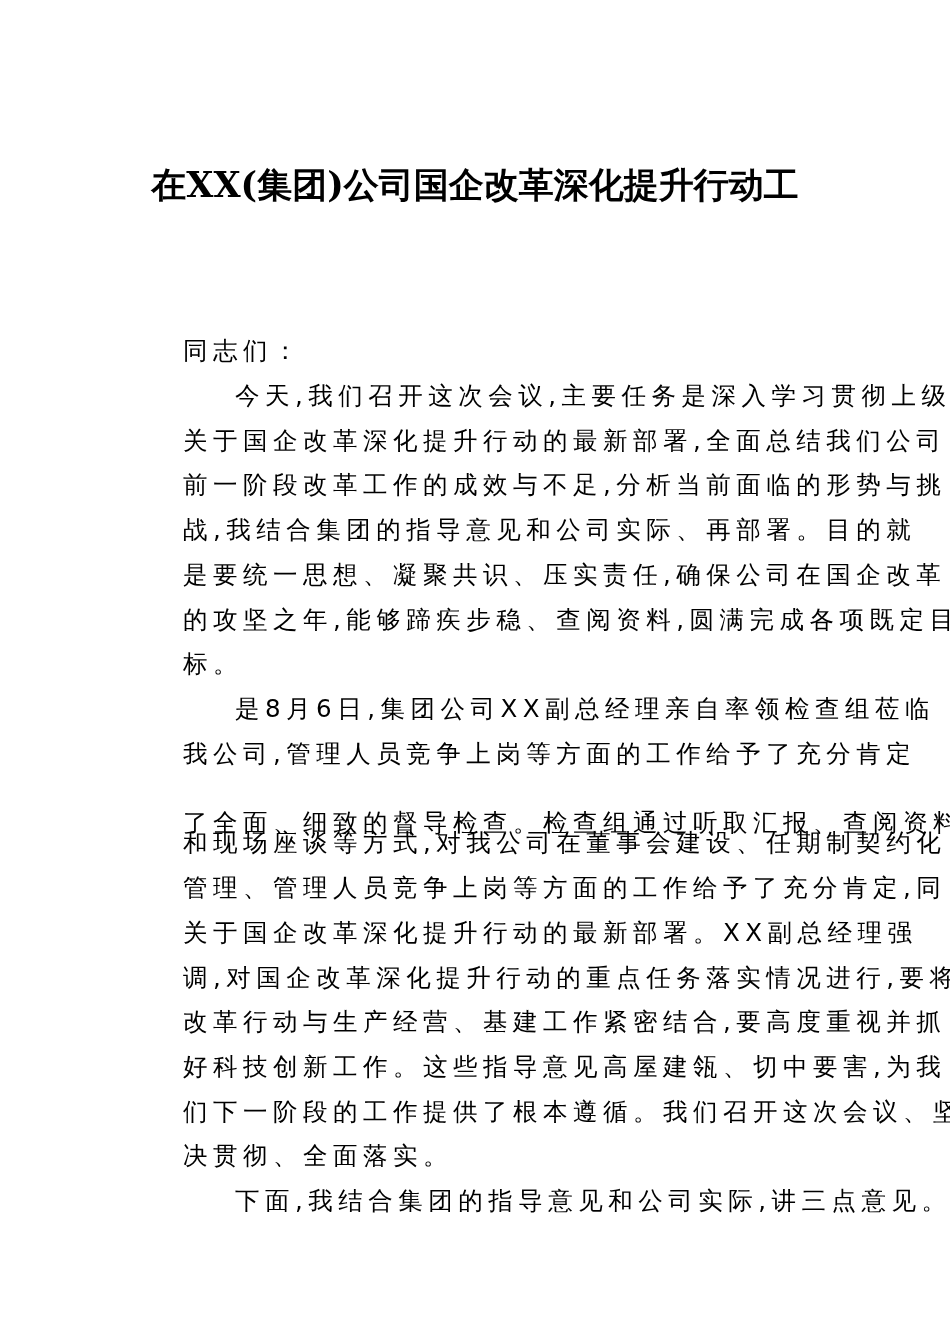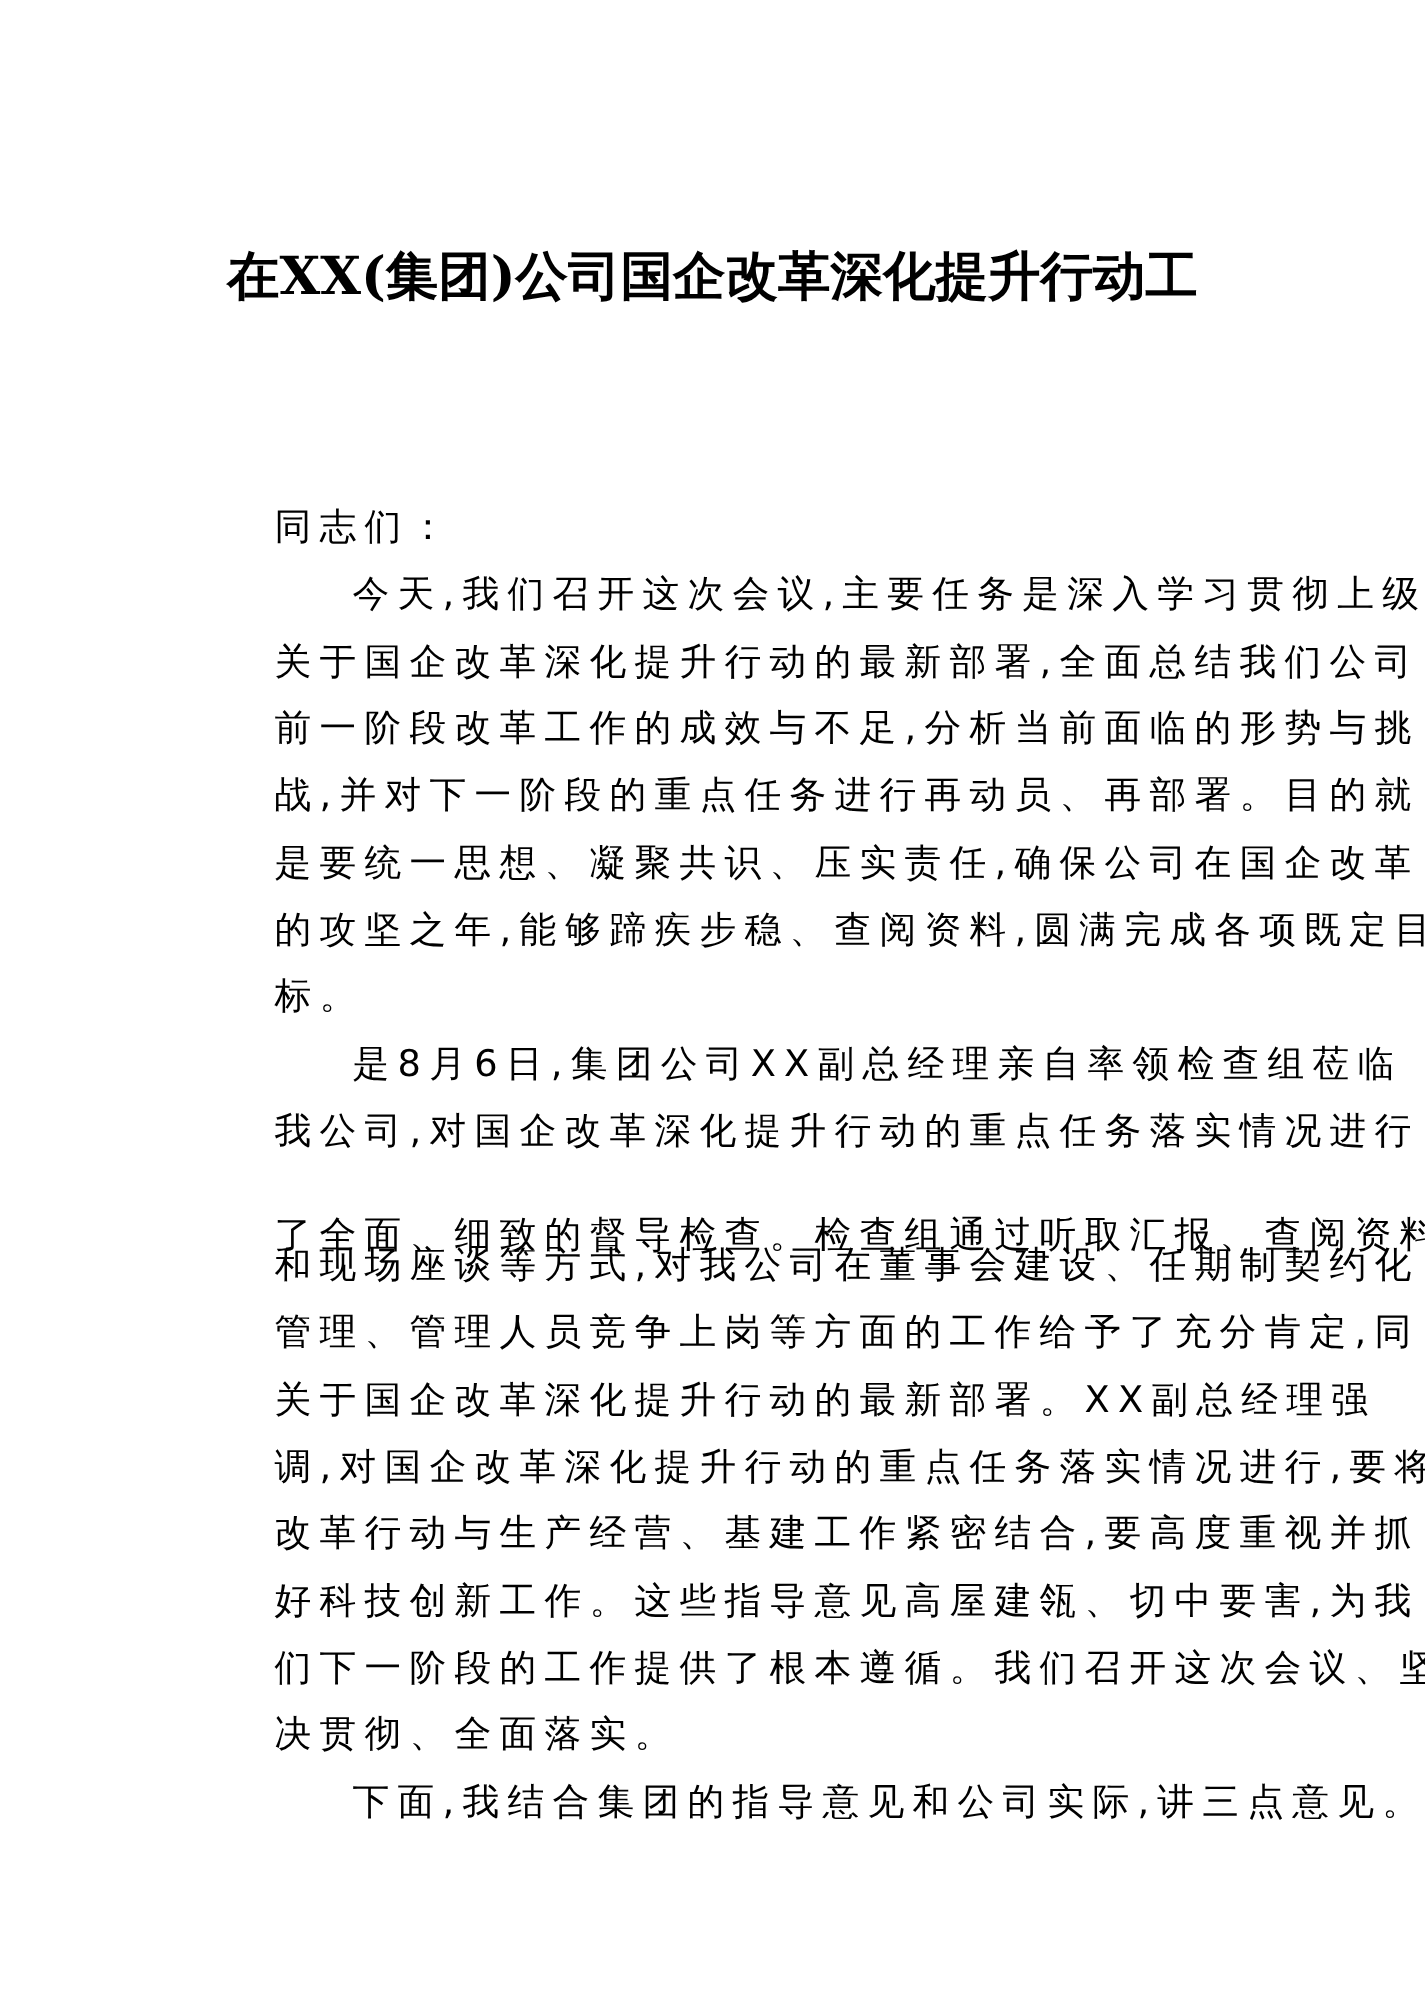--- a/index.html
+++ b/index.html
@@ -60,27 +60,27 @@
 <div class="page">
 
   <div class="title title-line-1">在XX(集团)公司国企改革深化提升行动工</div>
 
   <div class="body-text">
     <div class="line" style="top:336px">同志们：</div>
 
     <div class="line indent" style="top:381px">今天,我们召开这次会议,主要任务是深入学习贯彻上级</div>
     <div class="line" style="top:426px">关于国企改革深化提升行动的最新部署,全面总结我们公司</div>
     <div class="line" style="top:470px">前一阶段改革工作的成效与不足,分析当前面临的形势与挑</div>
-    <div class="line" style="top:515px">战,并对下一阶段的重点任务进行再动员、再部署。目的就</div>
+    <div class="line" style="top:515px">战,我结合集团的指导意见和公司实际、再部署。目的就</div>
     <div class="line" style="top:560px">是要统一思想、凝聚共识、压实责任,确保公司在国企改革</div>
     <div class="line" style="top:605px">的攻坚之年,能够蹄疾步稳、查阅资料,圆满完成各项既定目</div>
     <div class="line" style="top:649px">标。</div>
 
     <div class="line indent" style="top:694px">是8月6日,集团公司XX副总经理亲自率领检查组莅临</div>
-    <div class="line" style="top:739px">我公司,对国企改革深化提升行动的重点任务落实情况进行</div>
+    <div class="line" style="top:739px">我公司,管理人员竞争上岗等方面的工作给予了充分肯定</div>
     <div class="line" style="top:808px">了全面、细致的督导检查。检查组通过听取汇报、查阅资料</div>
     <div class="line" style="top:828px">和现场座谈等方式,对我公司在董事会建设、任期制契约化</div>
     <div class="line" style="top:873px">管理、管理人员竞争上岗等方面的工作给予了充分肯定,同</div>
     <div class="line" style="top:918px">关于国企改革深化提升行动的最新部署。XX副总经理强</div>
     <div class="line" style="top:963px">调,对国企改革深化提升行动的重点任务落实情况进行,要将</div>
     <div class="line" style="top:1007px">改革行动与生产经营、基建工作紧密结合,要高度重视并抓</div>
     <div class="line" style="top:1052px">好科技创新工作。这些指导意见高屋建瓴、切中要害,为我</div>
     <div class="line" style="top:1097px">们下一阶段的工作提供了根本遵循。我们召开这次会议、坚</div>
     <div class="line" style="top:1141px">决贯彻、全面落实。</div>
 

